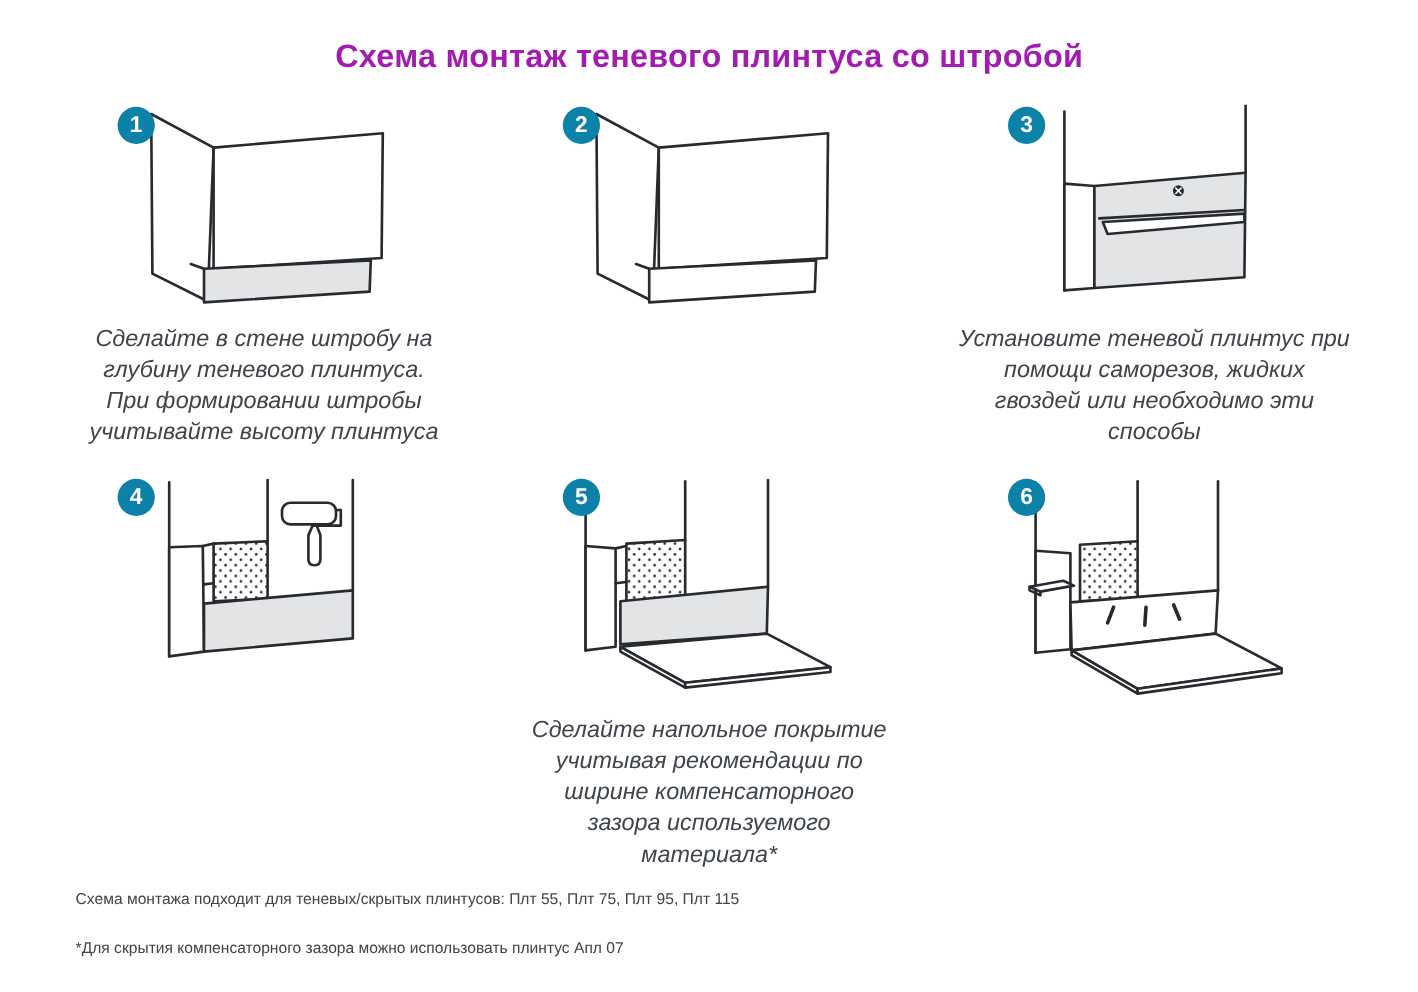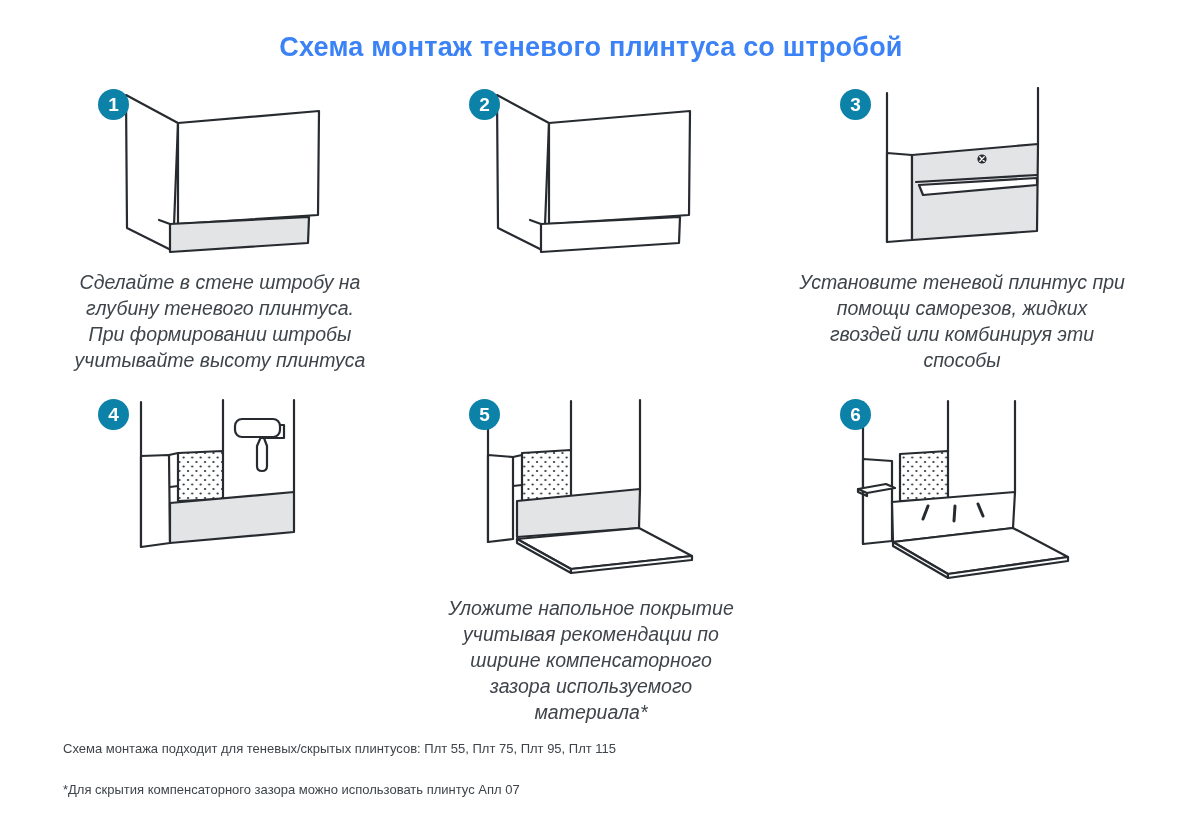--- a/index.html
+++ b/index.html
@@ -7,21 +7,21 @@
     width:1182px;height:827px;
     font-family:"Liberation Sans",sans-serif;
     color:#3e444a;
     overflow:hidden;
   }
   .page{width:1182px;height:827px;position:relative;}
   .title{
     margin:0;padding-top:32px;
     text-align:center;
     font-size:27px;font-weight:700;
-    color:#3b82f6;
+    color:#a21caf;
     letter-spacing:.2px;
   }
   .grid{
     display:grid;
     grid-template-columns:340px 380px 340px;
     justify-content:space-between;
     padding:24px 50px 0 50px;
     row-gap:24px;
   }
   .step{text-align:center;}
@@ -99,21 +99,21 @@
           <path class="ln" d="M39,95 L160,88"></path>
           <polygon class="wh" points="42,98 160,91 160,98 46,108"></polygon>
           <g>
             <circle cx="105" cy="72" r="4.6" fill="#272b30"></circle>
             <path d="M102.8,69.8 L107.2,74.2 M107.2,69.8 L102.8,74.2" stroke="#ffffff" stroke-width="1.3" stroke-linecap="round"></path>
           </g>
         </svg>
       </div>
       <p class="caption">Установите теневой плинтус при
 помощи саморезов, жидких
-гвоздей или комбинируя эти
+гвоздей или необходимо эти
 способы</p>
     </section>
 
     <section class="step row2">
       <div class="step-head">
         <div class="badge">4</div>
         <svg class="illus" width="170" height="158" viewBox="0 0 170 158">
           <defs>
             <pattern id="dots4" width="8.5" height="9" patternUnits="userSpaceOnUse">
               <circle cx="2" cy="2" r="1.1" fill="#272b30"></circle>
@@ -157,21 +157,21 @@
           <polygon points="38,56 87,53 87,101 38,104" fill="url(#dots5)"></polygon>
           <path class="ln" d="M29,89 L38,88"></path>
           <polygon class="gy" points="33,104 156,92 155,131 33,140"></polygon>
           <g>
             <polygon class="wh" points="33,142 155,131 208,159 87,172"></polygon>
             <polygon class="wh" points="33,142 87,172 87,176 33,146"></polygon>
             <polygon class="wh" points="87,172 208,159 208,163 87,176"></polygon>
           </g>
         </svg>
       </div>
-      <p class="caption">Уложите напольное покрытие
+      <p class="caption">Сделайте напольное покрытие
 учитывая рекомендации по
 ширине компенсаторного
 зазора используемого
 материала*</p>
     </section>
 
     <section class="step row2">
       <div class="step-head">
         <div class="badge">6</div>
         <svg class="illus" width="215" height="188" viewBox="0 0 215 188">

